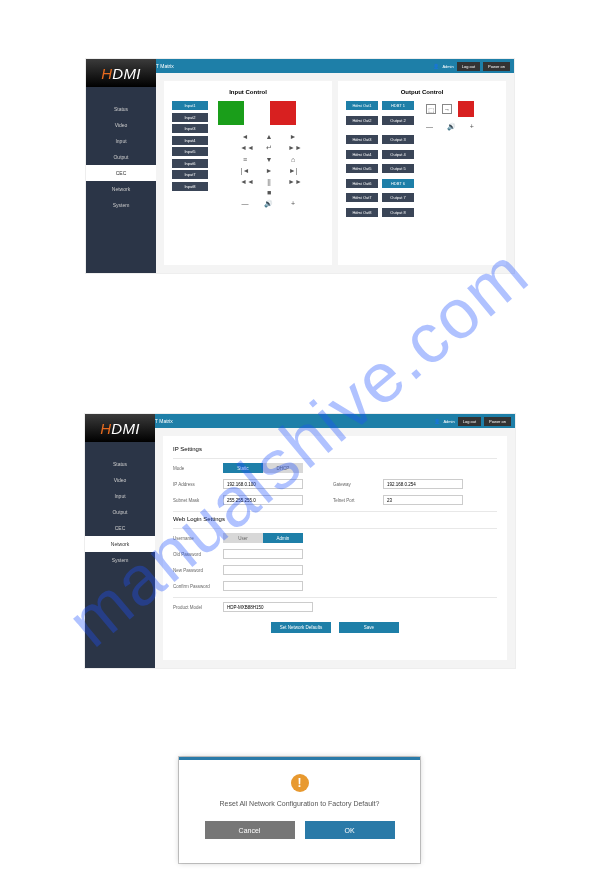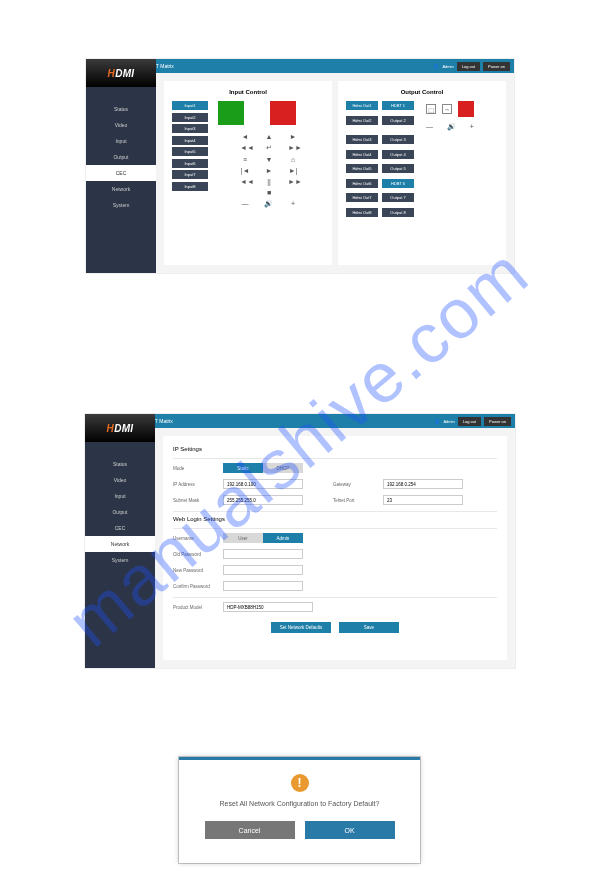--- a/index.html
+++ b/index.html
@@ -17,21 +17,21 @@
   .topbar { height: 14px; background: #1e7fa8; display: flex; justify-content: space-between; align-items: center; padding: 0 4px; color: #fff; font-size: 5px; }
   .topbar-left { font-size: 5px; }
   .topbar-right { display: flex; align-items: center; gap: 3px; }
   .topbar-btn { background: #333; color: #fff; padding: 2px 5px; font-size: 4px; }
   .topbar-link { font-size: 4px; }
   
   .app-body { display: flex; height: calc(100% - 14px); }
   
   .logo-wrap { position:absolute; left:0; top:0; width:70px; height:28px; background: linear-gradient(#3b3b3b,#000); display:flex; align-items:center; justify-content:center; }
   .logo-wrap::after{ content:""; }
-  .hdmi-logo { font-size:10px; font-weight:700; font-style:italic; letter-spacing:0.3px; color:#fff; }
+  .hdmi-logo { font-size:15px; font-weight:400; font-style:italic; letter-spacing:0.3px; color:#fff; }
   .hdmi-logo .h { color:#e66a1f; }
 
   .sidebar { width: 70px; background: #2b3547; padding-top: 28px; }
   .sidebar-item { height: 16px; display:flex; align-items:center; justify-content:center; font-size:5px; color:#ccc; }
   .sidebar-item.active { background:#fff; color:#333; }
   .content { flex:1; background:#f4f4f4; padding: 8px; position:relative; }
 
   
   .panels { display:flex; gap:6px; height:100%; }
   .panel { background:#fff; flex:1; padding:8px; }

